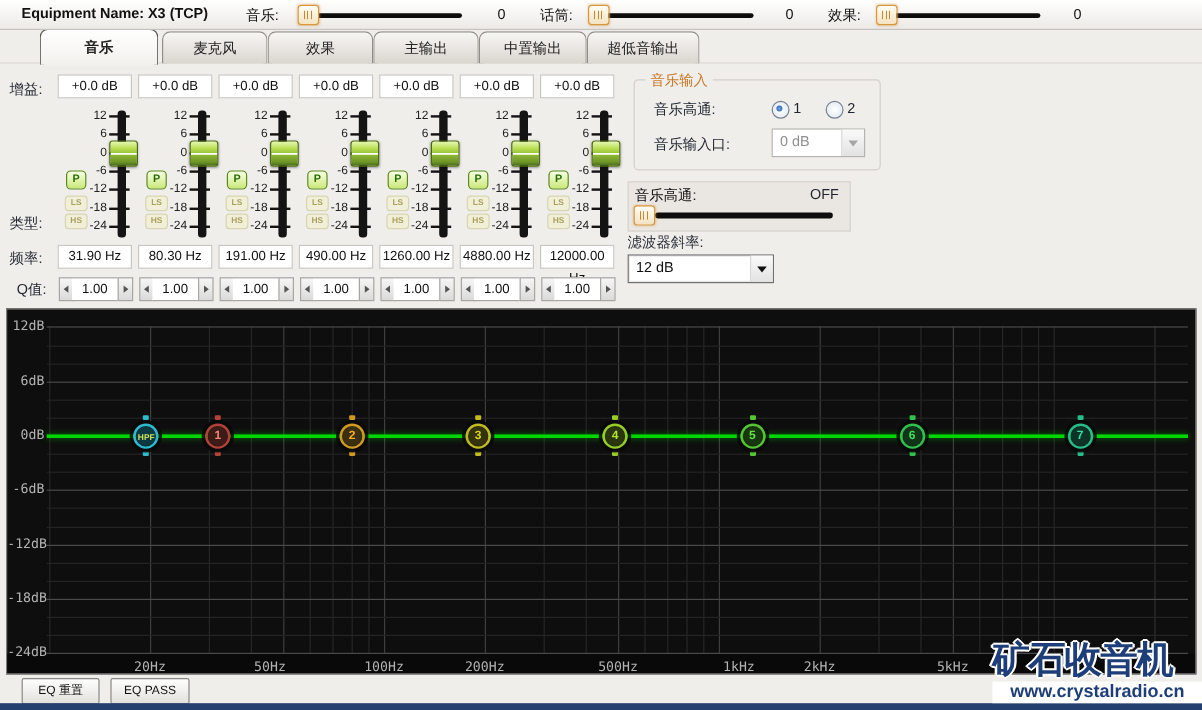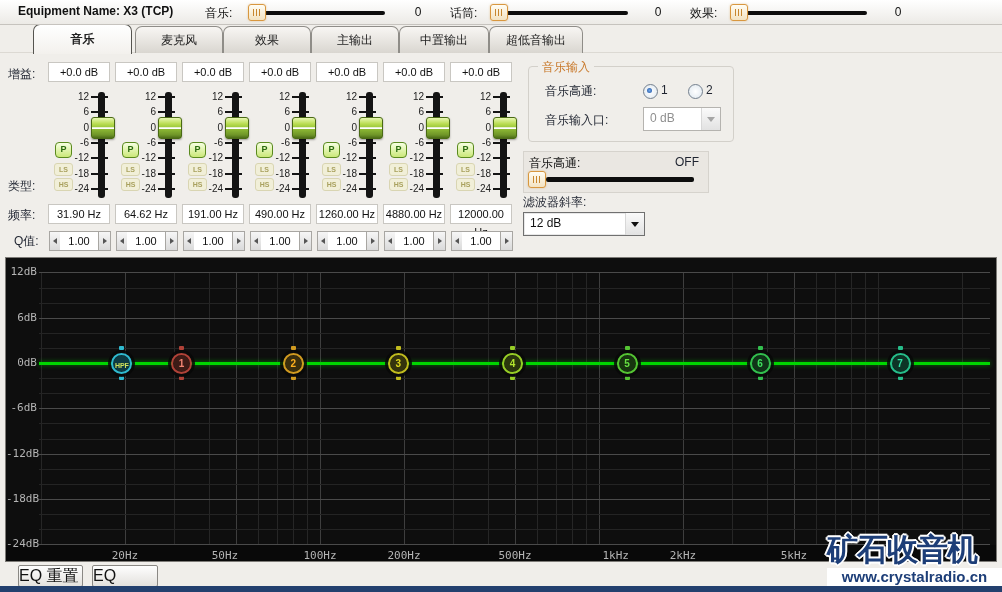--- a/index.html
+++ b/index.html
@@ -72,21 +72,21 @@
      font-size:11px;color:#b4b4b4;}
   .dblab{width:31px;text-align:right;}
   .flab{width:60px;text-align:center;}
   .eqline{position:absolute;height:3px;background:#00d600;box-shadow:0 0 5px rgba(0,200,0,.6);}
   .eqdot{position:absolute;width:17px;height:17px;border-radius:50%;
      box-shadow:0 0 0 3px rgba(8,8,8,.85);text-align:center;font-weight:bold;}
   .eqdot span{position:absolute;left:0;right:0;top:3px;font-size:10px;line-height:11px;}
   .eqtick{position:absolute;width:5px;height:4px;border-radius:1px;}
   
   .fbtn{position:absolute;top:565px;height:20px;border:1px solid #8a8884;border-radius:2px;
-     background:linear-gradient(#fefefe,#e3e1dd);font-size:16px;color:#111;text-align:left;line-height:19px;}
+     background:linear-gradient(#fefefe,#e3e1dd);font-size:10px;color:#111;text-align:center;line-height:19px;}
   #navybar{position:absolute;left:0;top:586px;width:1002px;height:6px;background:#23406e;}
   #wm-logo{position:absolute;left:827px;top:529px;width:175px;height:39px;z-index:6;
      font-size:31px;font-weight:bold;color:#1d3e78;letter-spacing:-1px;white-space:nowrap;
      text-shadow:-2px 0 #fff,2px 0 #fff,0 -2px #fff,0 2px #fff,-1px -1px #fff,1px 1px #fff,-1px 1px #fff,1px -1px #fff;}
   #wm-url{position:absolute;left:827px;top:568px;width:175px;height:18px;background:#fff;z-index:6;
      font-size:15px;font-weight:bold;color:#1d3e78;text-align:center;line-height:18px;}
 </style>
 </head>
 <body>
 
@@ -157,21 +157,21 @@
     <div class="vtick" style="left: 158px; top: 157.2px; width: 17px;"></div>
     <div class="vnum" style="left: 128px; top: 152.2px;">-12</div>
     <div class="vtick" style="left: 158px; top: 172.5px; width: 17px;"></div>
     <div class="vnum" style="left: 128px; top: 167.5px;">-18</div>
     <div class="vtick" style="left: 158px; top: 187.8px; width: 17px;"></div>
     <div class="vnum" style="left: 128px; top: 182.8px;">-24</div>
     <div class="vhandle" style="left: 158px; top: 117px;"></div>
     <div class="pbtn" style="left: 122px; top: 142px;">P</div>
     <div class="lshs" style="left: 121px; top: 163px;">LS</div>
     <div class="lshs" style="left: 121px; top: 178px;">HS</div>
-    <div class="valbox" style="left: 115px; top: 204px; width: 60px;">64.62 Hz</div>
+    <div class="valbox" style="left: 115px; top: 204px; width: 60px;">80.30 Hz</div>
     <div class="qbtn" style="left: 116px; top: 231px;">
       <div class="tri tl" style=""></div>
     </div>
     <div class="qfield" style="left: 127px; top: 231px;">1.00</div>
     <div class="qbtn" style="left: 165px; top: 231px;">
       <div class="tri tr" style=""></div>
     </div>
     <div class="valbox" style="left: 182px; top: 62px; width: 60px;">+0.0 dB</div>
     <div class="vtrack" style="left: 232px; top: 92px; height: 106px;"></div>
     <div class="vtick" style="left: 225px; top: 96px; width: 17px;"></div>

